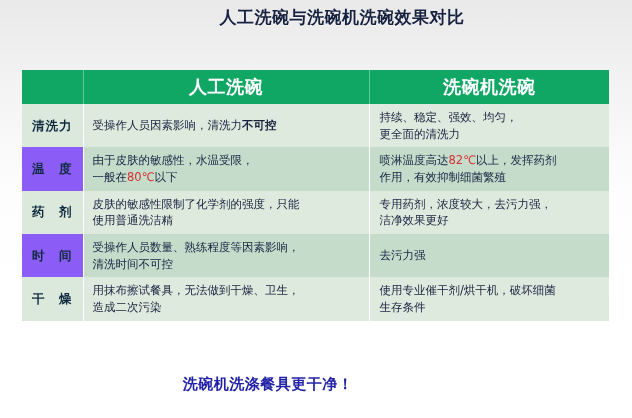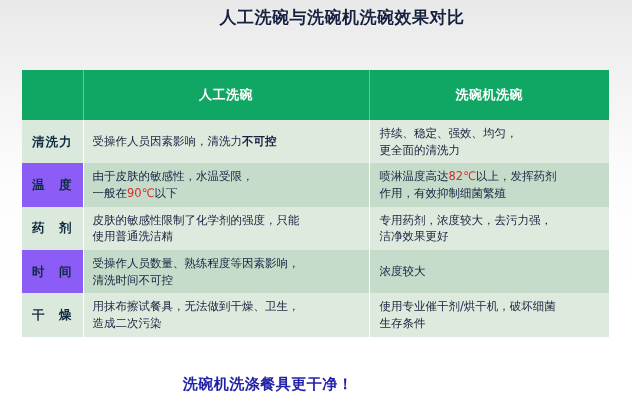--- a/index.html
+++ b/index.html
@@ -43,24 +43,24 @@
     border-collapse: collapse;
     table-layout: fixed;
   }
   table.cmp col.c-label { width: 61px; }
   table.cmp col.c-manual { width: 286px; }
   table.cmp col.c-machine { width: 240px; }
 
   thead th {
     background: #10a765;
     color: #ffffff;
-    font-size: 13px;
+    font-size: 18px;
     font-weight: bold;
     height: 26px;
-    padding: 12px;
+    padding: 4px;
     text-align: center;
     border: none;
     letter-spacing: 0.5px;
   }
   thead th.th-empty { background: #10a765; }
   thead th.th-manual { border-left: 1px solid #5fc79b; }
   thead th.th-machine { border-left: 1px solid #5fc79b; }
 
   tbody td {
     font-size: 11.5px;
@@ -137,21 +137,21 @@
         <td class="machine">
           <span class="line">持续、稳定、强效、均匀，</span>
           <span class="line">更全面的清洗力</span>
         </td>
       </tr>
 
       <tr class="even">
         <td class="label">温　度</td>
         <td class="manual">
           <span class="line">由于皮肤的敏感性，水温受限，</span>
-          <span class="line"><span>一般在</span><span class="hl-red">90℃</span><span>以下</span></span>
+          <span class="line"><span>一般在</span><span class="hl-red">80℃</span><span>以下</span></span>
         </td>
         <td class="machine">
           <span class="line"><span>喷淋温度高达</span><span class="hl-red">82℃</span><span>以上，发挥药剂</span></span>
           <span class="line">作用，有效抑制细菌繁殖</span>
         </td>
       </tr>
 
       <tr class="odd">
         <td class="label">药　剂</td>
         <td class="manual">
@@ -164,21 +164,21 @@
         </td>
       </tr>
 
       <tr class="even">
         <td class="label">时　间</td>
         <td class="manual">
           <span class="line">受操作人员数量、熟练程度等因素影响，</span>
           <span class="line">清洗时间不可控</span>
         </td>
         <td class="machine">
-          <span class="line">浓度较大</span>
+          <span class="line">去污力强</span>
         </td>
       </tr>
 
       <tr class="odd">
         <td class="label">干　燥</td>
         <td class="manual">
           <span class="line">用抹布擦试餐具，无法做到干燥、卫生，</span>
           <span class="line">造成二次污染</span>
         </td>
         <td class="machine">

